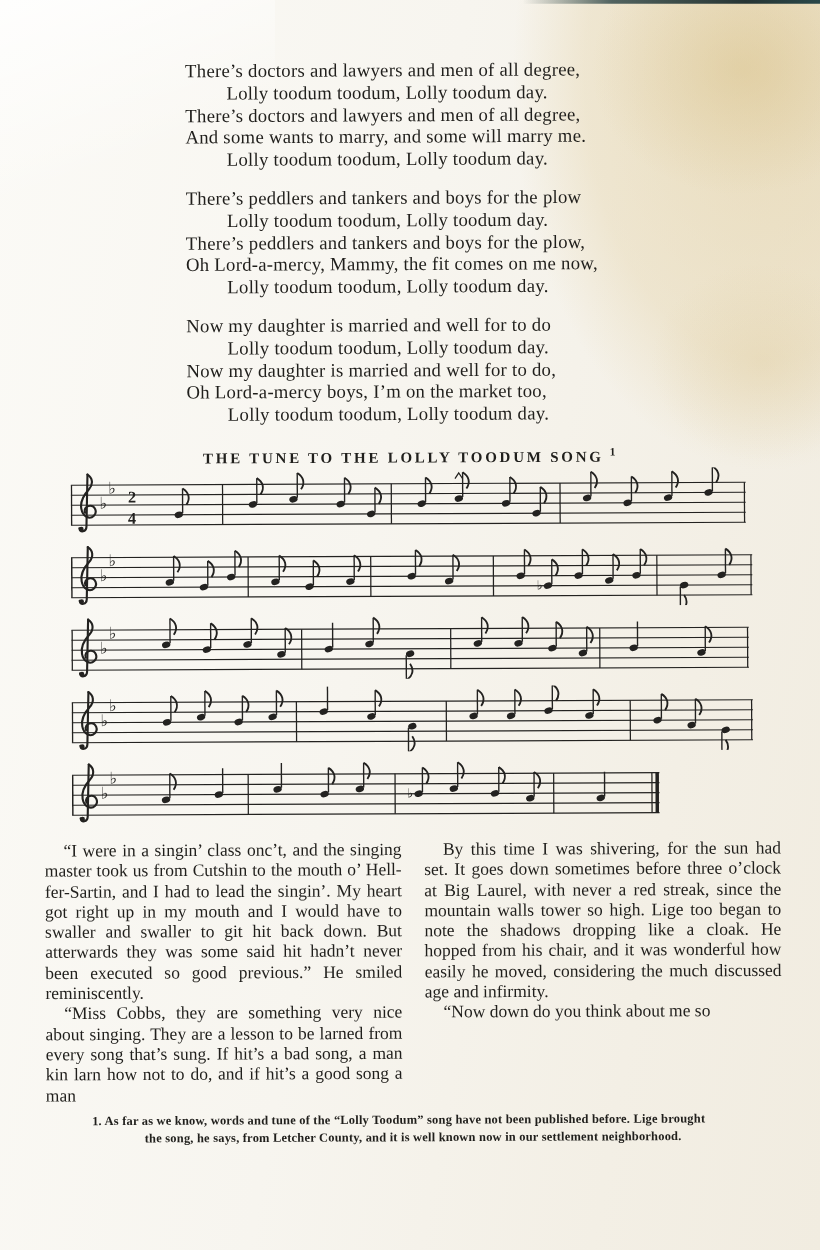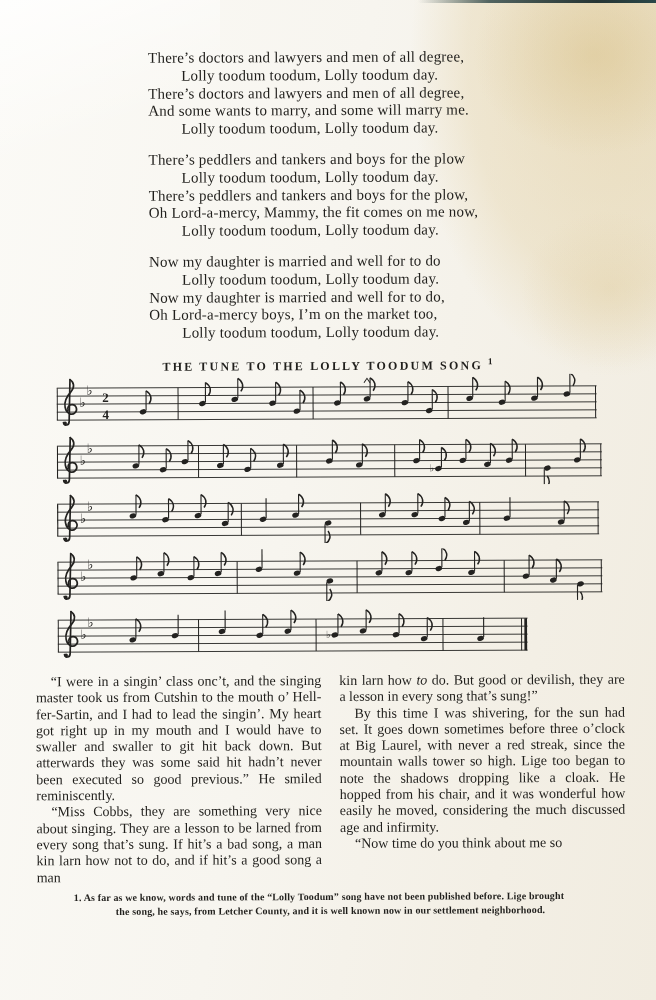--- a/index.html
+++ b/index.html
@@ -411,23 +411,22 @@
         </g>
       </svg>
     </section>
 
   <section class="prose">
     <div class="col" id="col-left">
         <p class="para"><span>“I were in a singin’ class onc’t, and the singing master took us from Cutshin to the mouth o’ Hell-fer-Sartin, and I had to lead the singin’.  My heart got right up in my mouth and I would have to swaller and swaller to git hit back down. But atterwards they was some said hit hadn’t never been executed so good previous.” He smiled reminiscently.</span></p>
         <p class="para"><span>“Miss Cobbs, they are something very nice about singing.  They are a lesson to be larned from every song that’s sung. If hit’s a bad song,  a man kin larn how not to do, and if hit’s a good song a man</span></p>
       </div>
     <div class="col" id="col-right">
-        <p class="para noind"><span>kin larn how </span><span class="ital">to</span><span> do.  But good or devilish, they are a lesson in every song that’s sung!”</span></p>
         <p class="para"><span>By this time I was shivering, for the sun had set. It goes down sometimes before three o’clock at Big Laurel, with never a red streak, since the mountain walls tower so high.  Lige too began to note the shadows dropping like a cloak. He hopped from his chair, and it was wonderful how easily he moved, considering the much discussed age and infirmity.</span></p>
-        <p class="para"><span>“Now time do you think about me so</span></p>
+        <p class="para"><span>“Now down do you think about me so</span></p>
       </div>
   </section>
 
   <div class="footnote">
     <div class="fn-l1">1. As far as we know, words and tune of the “Lolly Toodum” song have not been published before. Lige brought</div>
     <div class="fn-l2">the song, he says, from Letcher County, and it is well known now in our settlement neighborhood.</div>
   </div>
 
 </div>
 

